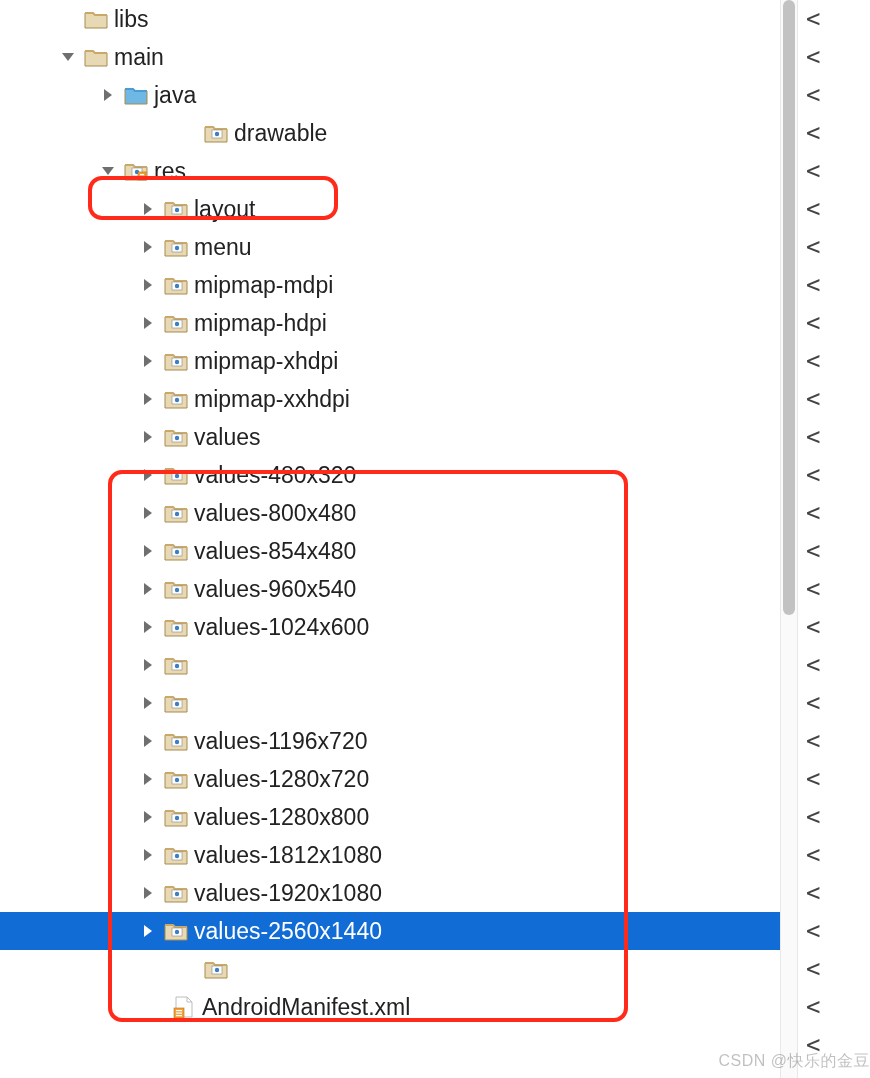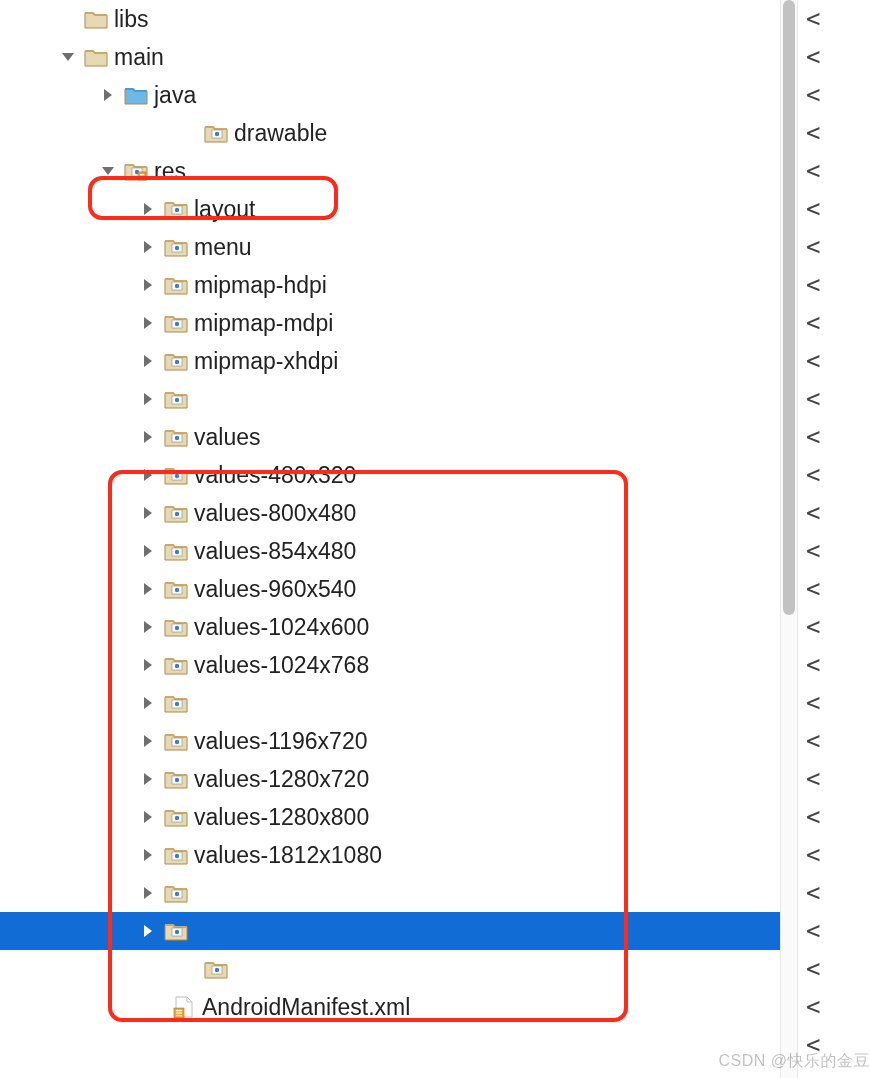--- a/index.html
+++ b/index.html
@@ -213,65 +213,66 @@
           <svg width="16" height="16" viewBox="0 0 16 16">
             <path d="M4 2 L12 8 L4 14 Z" fill="#6f6f6f"></path>
           </svg>
         </span>
         <span class="icon"><svg viewBox="0 0 24 22">
             <path d="M1 5 h8 l2 2 h12 v13 h-22 z" fill="#e8d9b5" stroke="#a98a4e" stroke-width="1"></path>
             <path d="M1 5 h8 l2 2 h12" fill="none" stroke="#c9a86a" stroke-width="2"></path>
             <rect x="8" y="8" width="10" height="8" fill="#fff" stroke="#888" stroke-width="0.6"></rect>
             <circle cx="13" cy="12" r="2.2" fill="#3a7fbf"></circle>
           </svg></span>
+        <span class="label">mipmap-mdpi</span>
+      </div>
+      <div class="row">
+        <span class="indent" style="width: 140px;"></span>
+        <span class="arrow ">
+          <svg width="16" height="16" viewBox="0 0 16 16">
+            <path d="M4 2 L12 8 L4 14 Z" fill="#6f6f6f"></path>
+          </svg>
+        </span>
+        <span class="icon"><svg viewBox="0 0 24 22">
+            <path d="M1 5 h8 l2 2 h12 v13 h-22 z" fill="#e8d9b5" stroke="#a98a4e" stroke-width="1"></path>
+            <path d="M1 5 h8 l2 2 h12" fill="none" stroke="#c9a86a" stroke-width="2"></path>
+            <rect x="8" y="8" width="10" height="8" fill="#fff" stroke="#888" stroke-width="0.6"></rect>
+            <circle cx="13" cy="12" r="2.2" fill="#3a7fbf"></circle>
+          </svg></span>
         <span class="label">mipmap-hdpi</span>
       </div>
       <div class="row">
         <span class="indent" style="width: 140px;"></span>
         <span class="arrow ">
           <svg width="16" height="16" viewBox="0 0 16 16">
             <path d="M4 2 L12 8 L4 14 Z" fill="#6f6f6f"></path>
           </svg>
         </span>
         <span class="icon"><svg viewBox="0 0 24 22">
             <path d="M1 5 h8 l2 2 h12 v13 h-22 z" fill="#e8d9b5" stroke="#a98a4e" stroke-width="1"></path>
             <path d="M1 5 h8 l2 2 h12" fill="none" stroke="#c9a86a" stroke-width="2"></path>
             <rect x="8" y="8" width="10" height="8" fill="#fff" stroke="#888" stroke-width="0.6"></rect>
             <circle cx="13" cy="12" r="2.2" fill="#3a7fbf"></circle>
           </svg></span>
-        <span class="label">mipmap-mdpi</span>
-      </div>
-      <div class="row">
-        <span class="indent" style="width: 140px;"></span>
-        <span class="arrow ">
-          <svg width="16" height="16" viewBox="0 0 16 16">
-            <path d="M4 2 L12 8 L4 14 Z" fill="#6f6f6f"></path>
-          </svg>
-        </span>
-        <span class="icon"><svg viewBox="0 0 24 22">
-            <path d="M1 5 h8 l2 2 h12 v13 h-22 z" fill="#e8d9b5" stroke="#a98a4e" stroke-width="1"></path>
-            <path d="M1 5 h8 l2 2 h12" fill="none" stroke="#c9a86a" stroke-width="2"></path>
-            <rect x="8" y="8" width="10" height="8" fill="#fff" stroke="#888" stroke-width="0.6"></rect>
-            <circle cx="13" cy="12" r="2.2" fill="#3a7fbf"></circle>
-          </svg></span>
         <span class="label">mipmap-xhdpi</span>
       </div>
       <div class="row">
         <span class="indent" style="width: 140px;"></span>
         <span class="arrow ">
           <svg width="16" height="16" viewBox="0 0 16 16">
             <path d="M4 2 L12 8 L4 14 Z" fill="#6f6f6f"></path>
           </svg>
         </span>
         <span class="icon"><svg viewBox="0 0 24 22">
             <path d="M1 5 h8 l2 2 h12 v13 h-22 z" fill="#e8d9b5" stroke="#a98a4e" stroke-width="1"></path>
             <path d="M1 5 h8 l2 2 h12" fill="none" stroke="#c9a86a" stroke-width="2"></path>
             <rect x="8" y="8" width="10" height="8" fill="#fff" stroke="#888" stroke-width="0.6"></rect>
             <circle cx="13" cy="12" r="2.2" fill="#3a7fbf"></circle>
           </svg></span>
+        <span class="label">mipmap-xxhdpi</span>
       </div>
       <div class="row">
         <span class="indent" style="width: 140px;"></span>
         <span class="arrow ">
           <svg width="16" height="16" viewBox="0 0 16 16">
             <path d="M4 2 L12 8 L4 14 Z" fill="#6f6f6f"></path>
           </svg>
         </span>
         <span class="icon"><svg viewBox="0 0 24 22">
             <path d="M1 5 h8 l2 2 h12 v13 h-22 z" fill="#e8d9b5" stroke="#a98a4e" stroke-width="1"></path>
@@ -362,21 +363,20 @@
           <svg width="16" height="16" viewBox="0 0 16 16">
             <path d="M4 2 L12 8 L4 14 Z" fill="#6f6f6f"></path>
           </svg>
         </span>
         <span class="icon"><svg viewBox="0 0 24 22">
             <path d="M1 5 h8 l2 2 h12 v13 h-22 z" fill="#e8d9b5" stroke="#a98a4e" stroke-width="1"></path>
             <path d="M1 5 h8 l2 2 h12" fill="none" stroke="#c9a86a" stroke-width="2"></path>
             <rect x="8" y="8" width="10" height="8" fill="#fff" stroke="#888" stroke-width="0.6"></rect>
             <circle cx="13" cy="12" r="2.2" fill="#3a7fbf"></circle>
           </svg></span>
-        <span class="label">values-1024x768</span>
       </div>
       <div class="row">
         <span class="indent" style="width: 140px;"></span>
         <span class="arrow ">
           <svg width="16" height="16" viewBox="0 0 16 16">
             <path d="M4 2 L12 8 L4 14 Z" fill="#6f6f6f"></path>
           </svg>
         </span>
         <span class="icon"><svg viewBox="0 0 24 22">
             <path d="M1 5 h8 l2 2 h12 v13 h-22 z" fill="#e8d9b5" stroke="#a98a4e" stroke-width="1"></path>
@@ -451,34 +451,36 @@
           <svg width="16" height="16" viewBox="0 0 16 16">
             <path d="M4 2 L12 8 L4 14 Z" fill="#6f6f6f"></path>
           </svg>
         </span>
         <span class="icon"><svg viewBox="0 0 24 22">
             <path d="M1 5 h8 l2 2 h12 v13 h-22 z" fill="#e8d9b5" stroke="#a98a4e" stroke-width="1"></path>
             <path d="M1 5 h8 l2 2 h12" fill="none" stroke="#c9a86a" stroke-width="2"></path>
             <rect x="8" y="8" width="10" height="8" fill="#fff" stroke="#888" stroke-width="0.6"></rect>
             <circle cx="13" cy="12" r="2.2" fill="#3a7fbf"></circle>
           </svg></span>
+        <span class="label">values-1920x1080</span>
       </div>
       <div class="row selected">
         <span class="indent" style="width: 140px;"></span>
         <span class="arrow ">
           <svg width="16" height="16" viewBox="0 0 16 16">
             <path d="M4 2 L12 8 L4 14 Z" fill="#fff"></path>
           </svg>
         </span>
         <span class="icon"><svg viewBox="0 0 24 22">
             <path d="M1 5 h8 l2 2 h12 v13 h-22 z" fill="#e8d9b5" stroke="#a98a4e" stroke-width="1"></path>
             <path d="M1 5 h8 l2 2 h12" fill="none" stroke="#c9a86a" stroke-width="2"></path>
             <rect x="8" y="8" width="10" height="8" fill="#fff" stroke="#888" stroke-width="0.6"></rect>
             <circle cx="13" cy="12" r="2.2" fill="#3a7fbf"></circle>
           </svg></span>
+        <span class="label">values-2560x1440</span>
       </div>
       <div class="row">
         <span class="indent" style="width: 180px;"></span>
         <span class="arrow blank"></span>
         <span class="icon"><svg viewBox="0 0 24 22">
             <path d="M1 5 h8 l2 2 h12 v13 h-22 z" fill="#e8d9b5" stroke="#a98a4e" stroke-width="1"></path>
             <path d="M1 5 h8 l2 2 h12" fill="none" stroke="#c9a86a" stroke-width="2"></path>
             <rect x="8" y="8" width="10" height="8" fill="#fff" stroke="#888" stroke-width="0.6"></rect>
             <circle cx="13" cy="12" r="2.2" fill="#3a7fbf"></circle>
           </svg></span>

